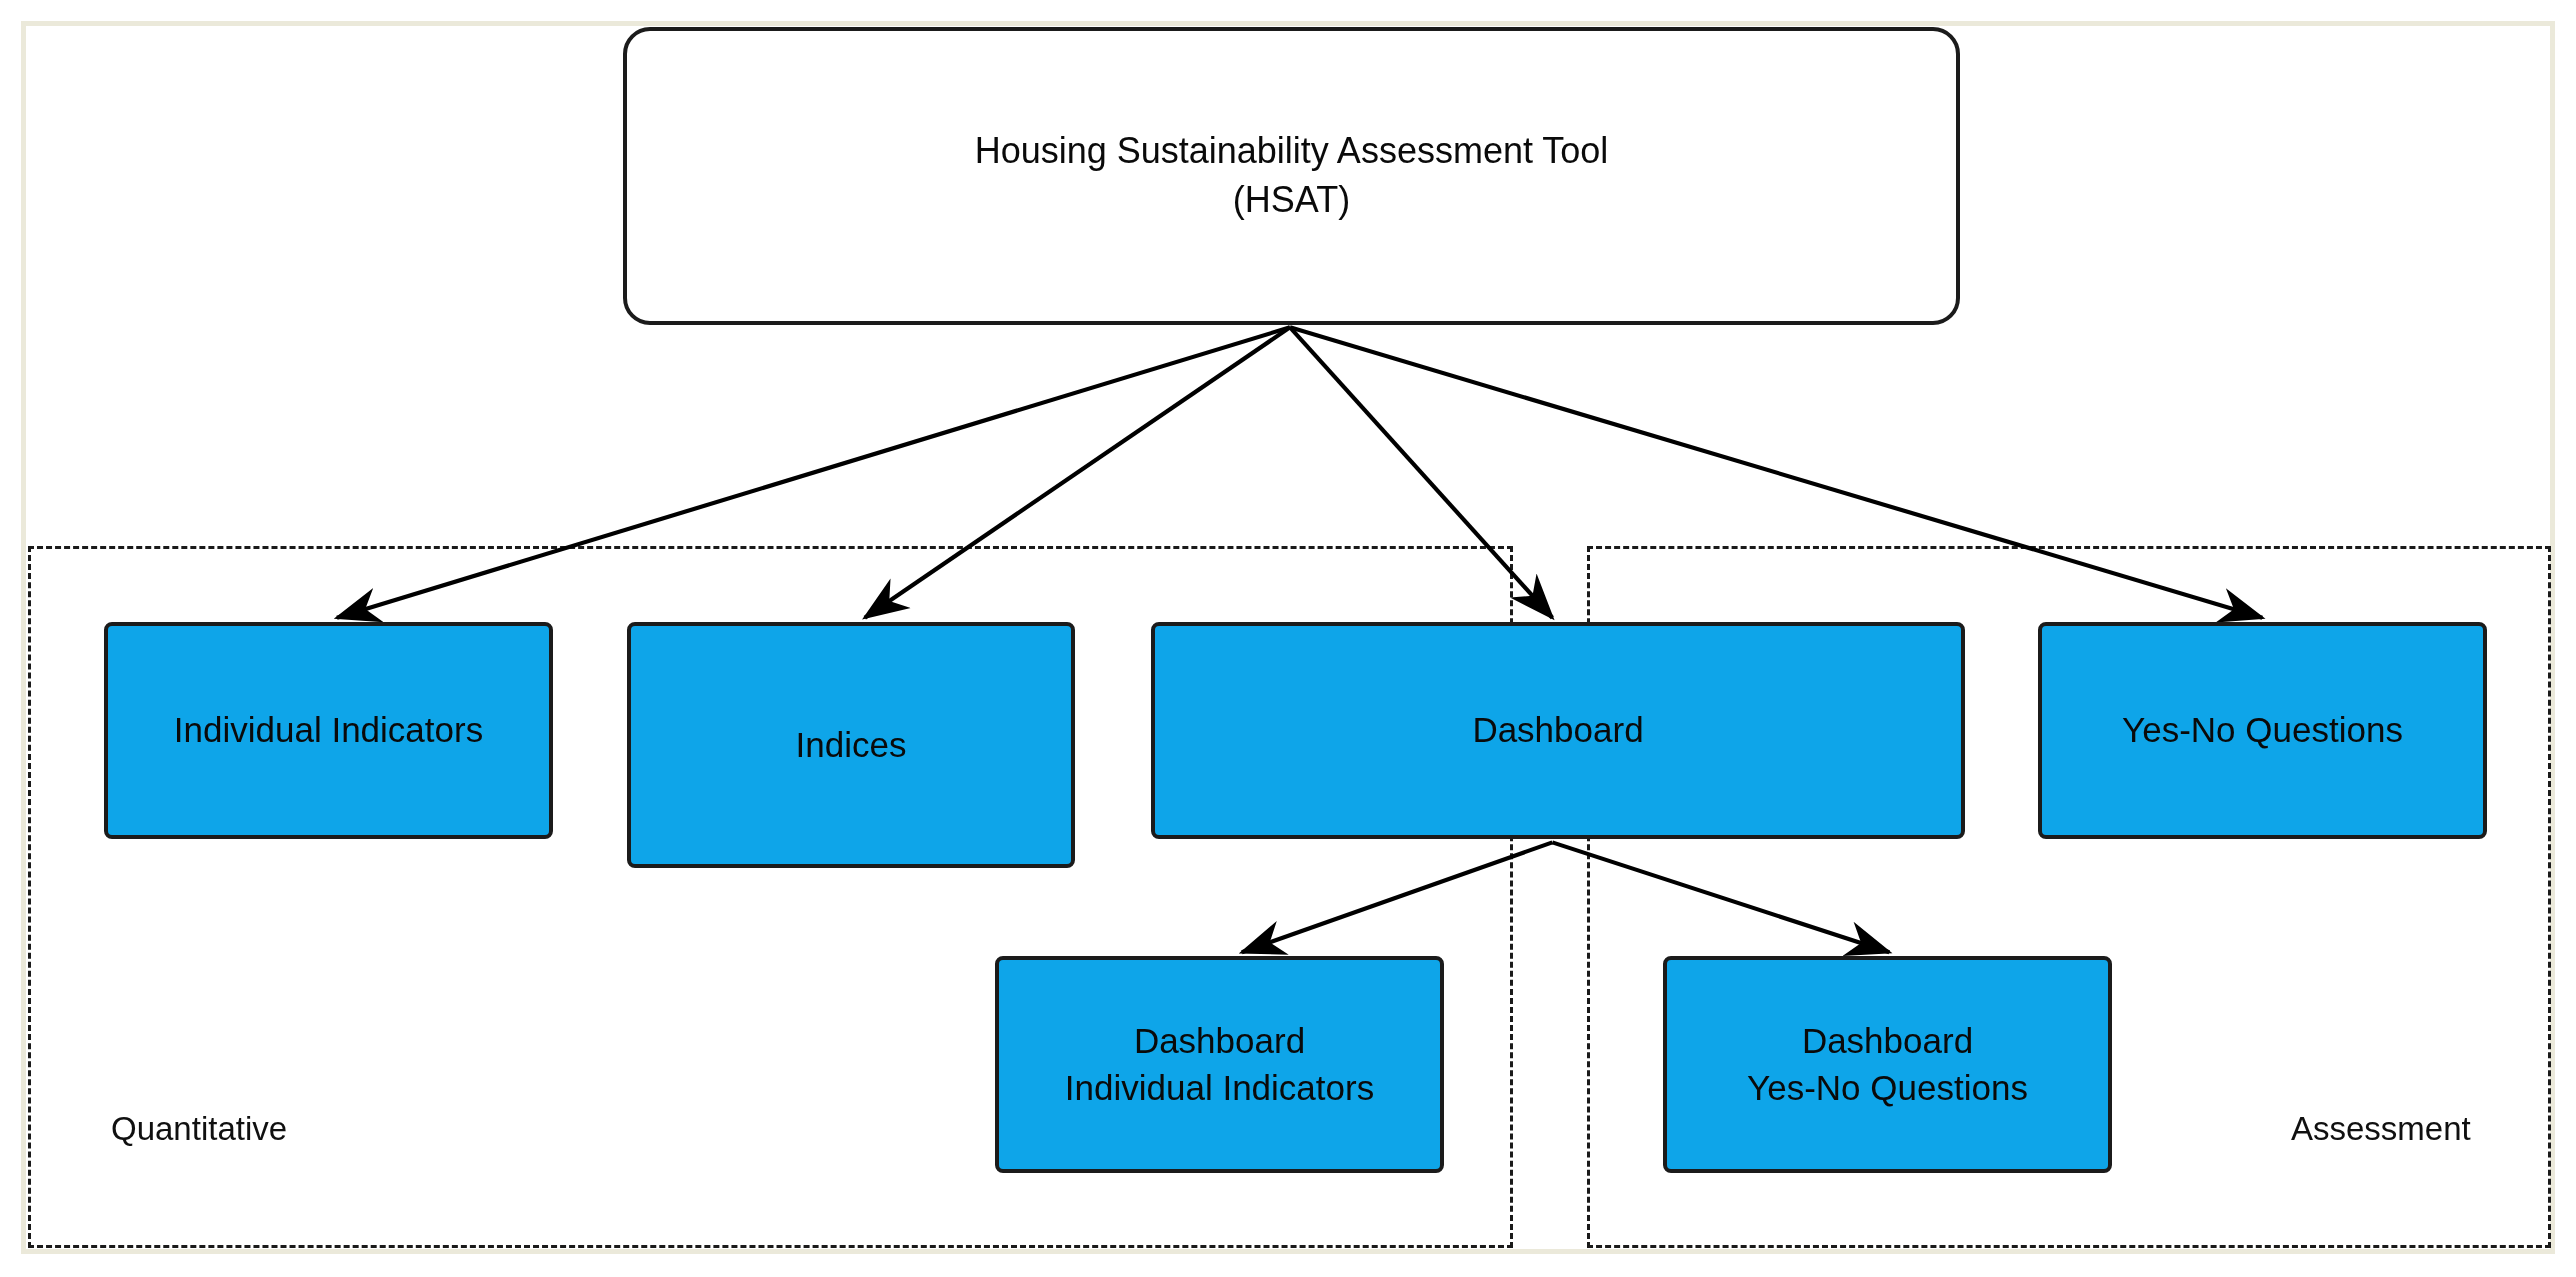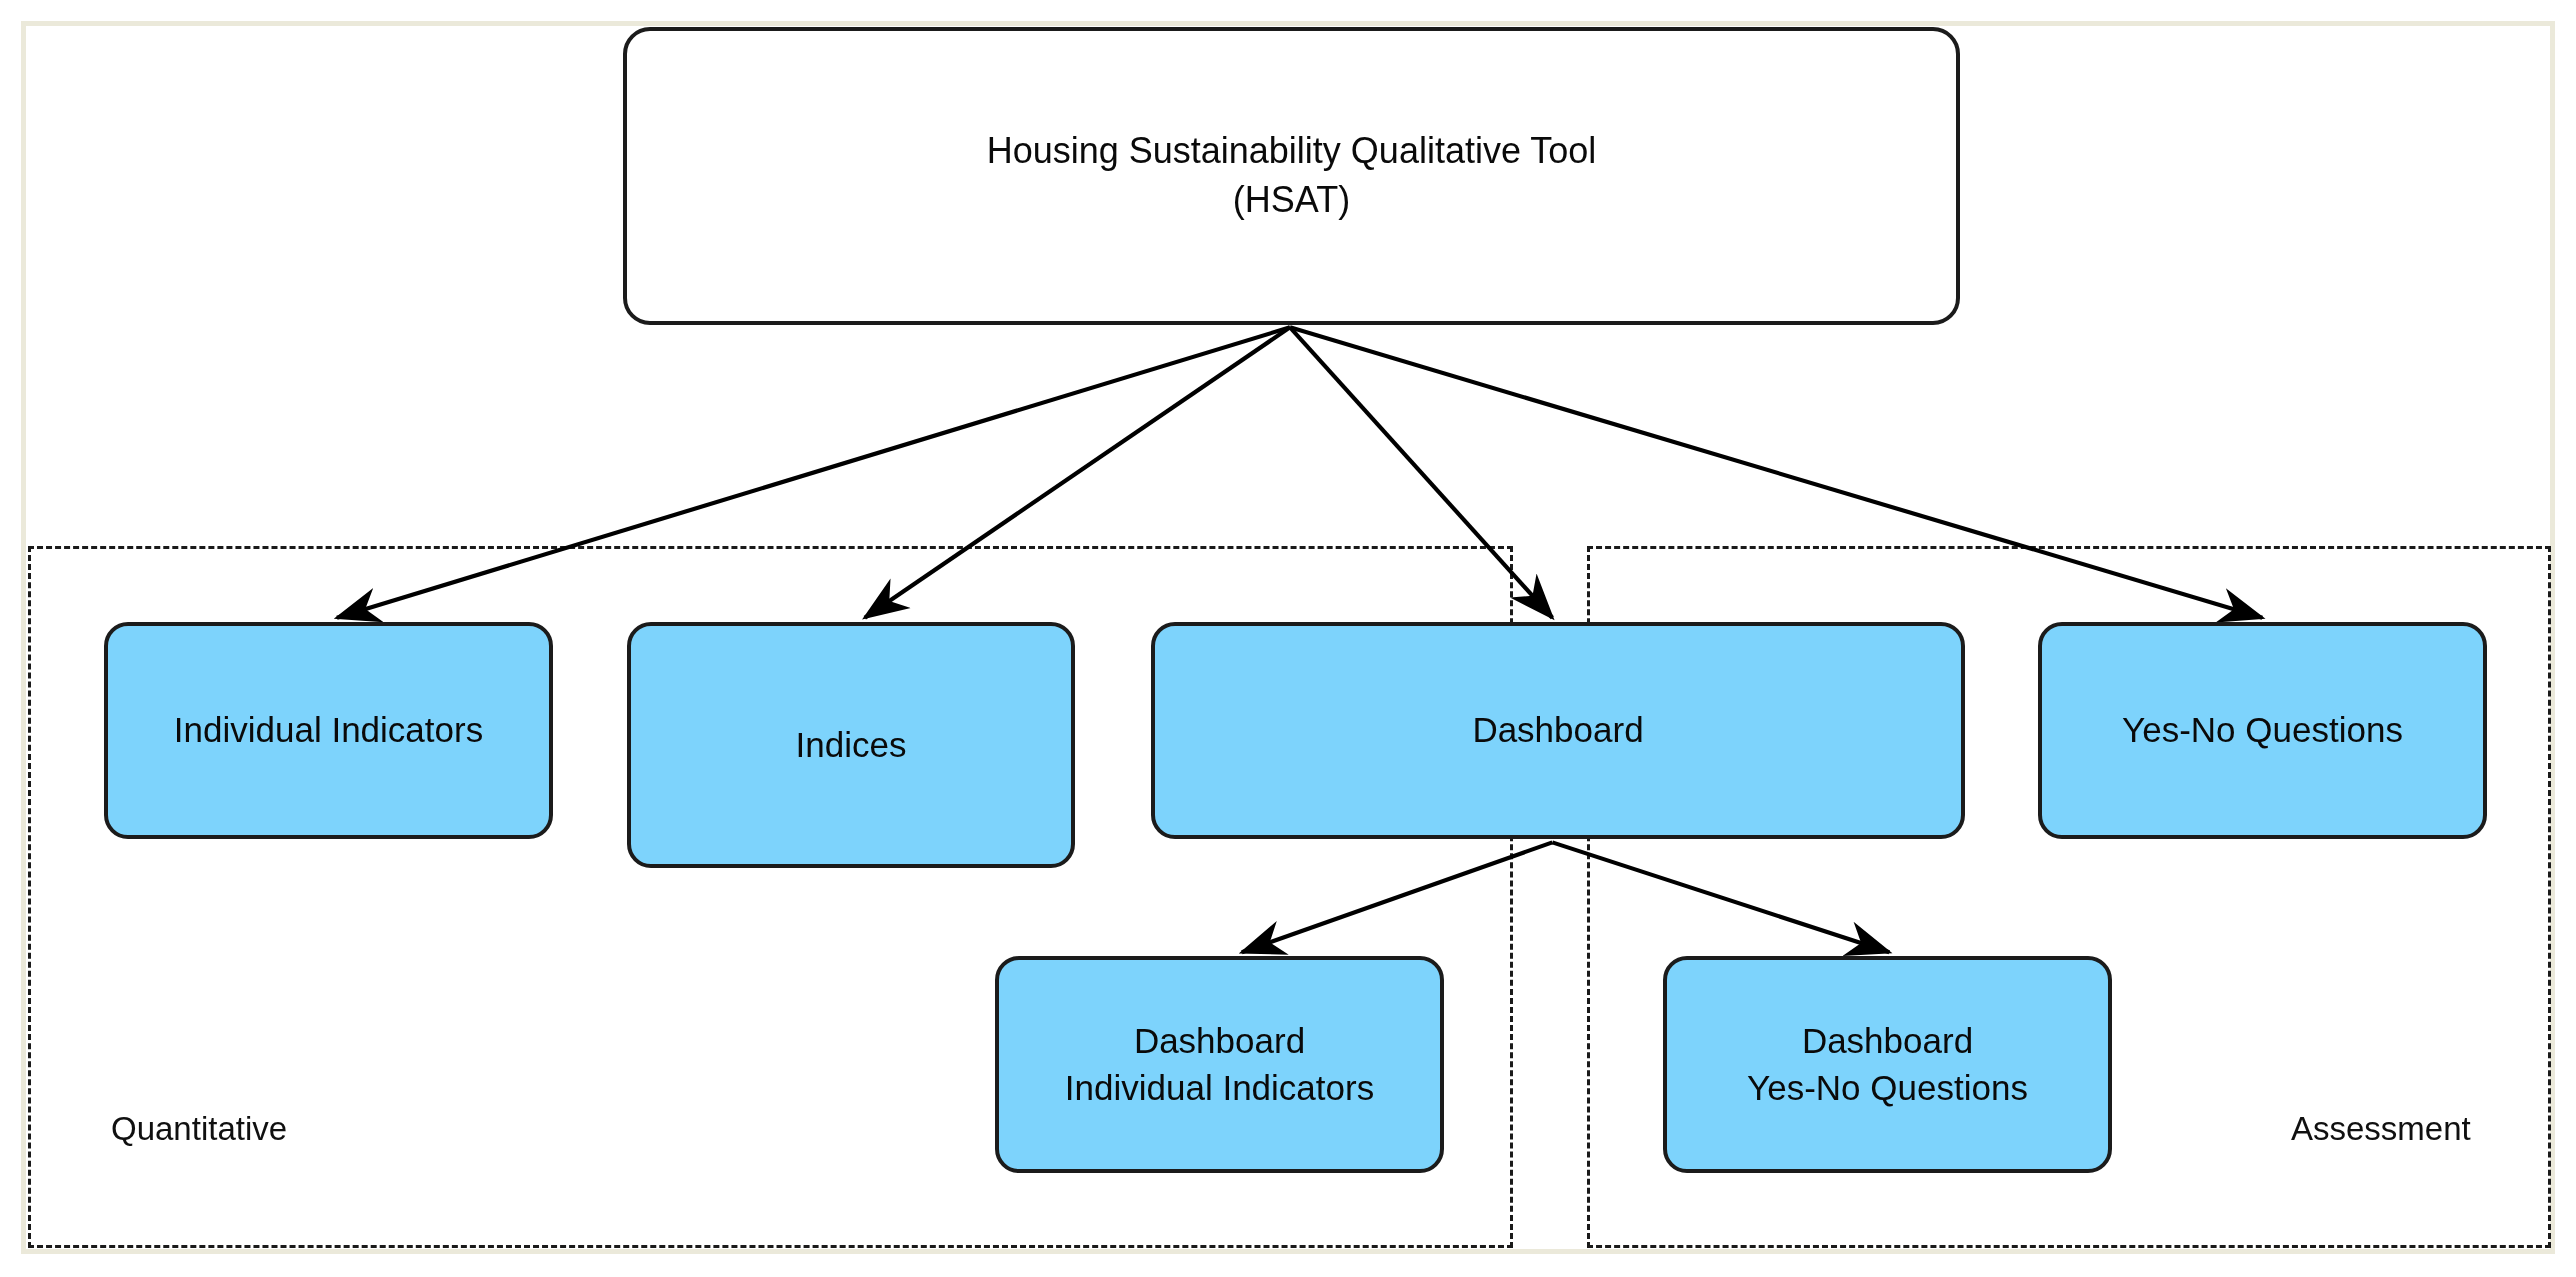--- a/index.html
+++ b/index.html
@@ -54,23 +54,23 @@
     color: #0a0a0a;
     line-height: 1.34;
     white-space: pre-line;
   }
   .node.root {
     background: #ffffff;
     font-size: 36px;
     border-width: 4px;
   }
   .node.leaf {
-    background: #7dd3fc;
+    background: #0ea5e9;
     font-size: 35px;
-    border-radius: 24px;
+    border-radius: 8px;
   }
   
   #edges {
     position: absolute;
     left: 0;
     top: 0;
     width: 2576px;
     height: 1278px;
     pointer-events: none;
   }
@@ -97,21 +97,21 @@
     <g stroke="#000000" stroke-width="5.2" fill="none" marker-end="url(#arrowhead)">
       <line x1="1608" y1="408" x2="420" y2="770"></line>
       <line x1="1608" y1="408" x2="1078" y2="770"></line>
       <line x1="1608" y1="408" x2="1935" y2="770"></line>
       <line x1="1608" y1="408" x2="2820" y2="770"></line>
       <line x1="1935" y1="1050" x2="1548" y2="1187"></line>
       <line x1="1935" y1="1050" x2="2355" y2="1187"></line>
     </g>
   </svg>
 
-  <div class="node root" style="left:623px; top:26.5px; width:1337px; height:298px;">Housing Sustainability Qualitative Tool
+  <div class="node root" style="left:623px; top:26.5px; width:1337px; height:298px;">Housing Sustainability Assessment Tool
 (HSAT)</div>
 
   <div class="node leaf" style="left:104px; top:622px; width:449px; height:217px;">Individual Indicators</div>
 
   <div class="node leaf" style="left:627px; top:622px; width:448px; height:246px;">Indices</div>
 
   <div class="node leaf" style="left:1151px; top:622px; width:814px; height:217px;">Dashboard</div>
 
   <div class="node leaf" style="left:2038px; top:622px; width:449px; height:217px;">Yes-No Questions</div>
 

